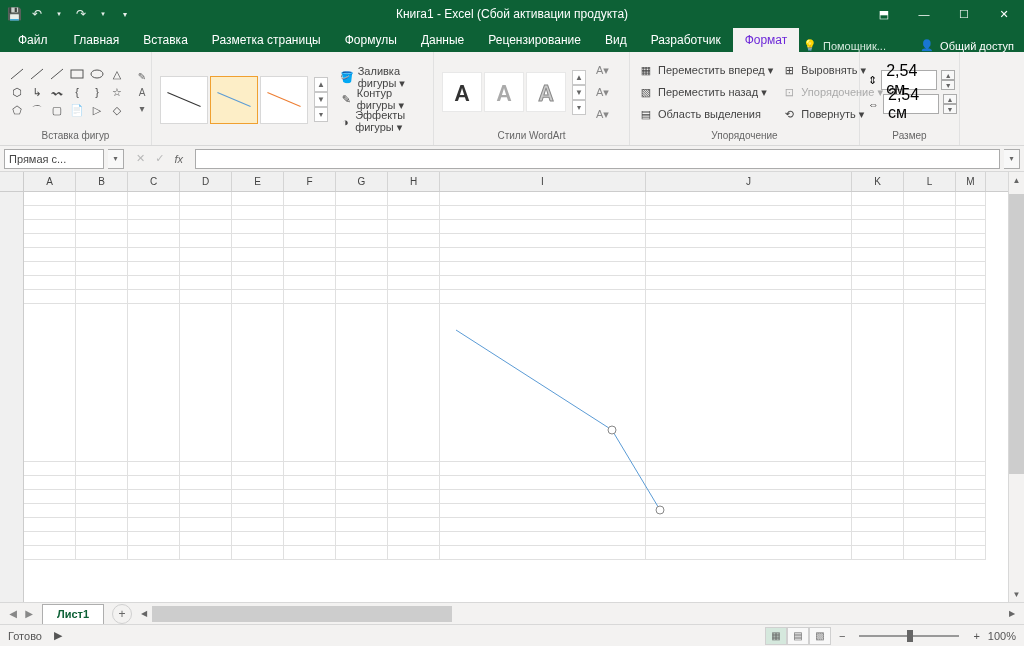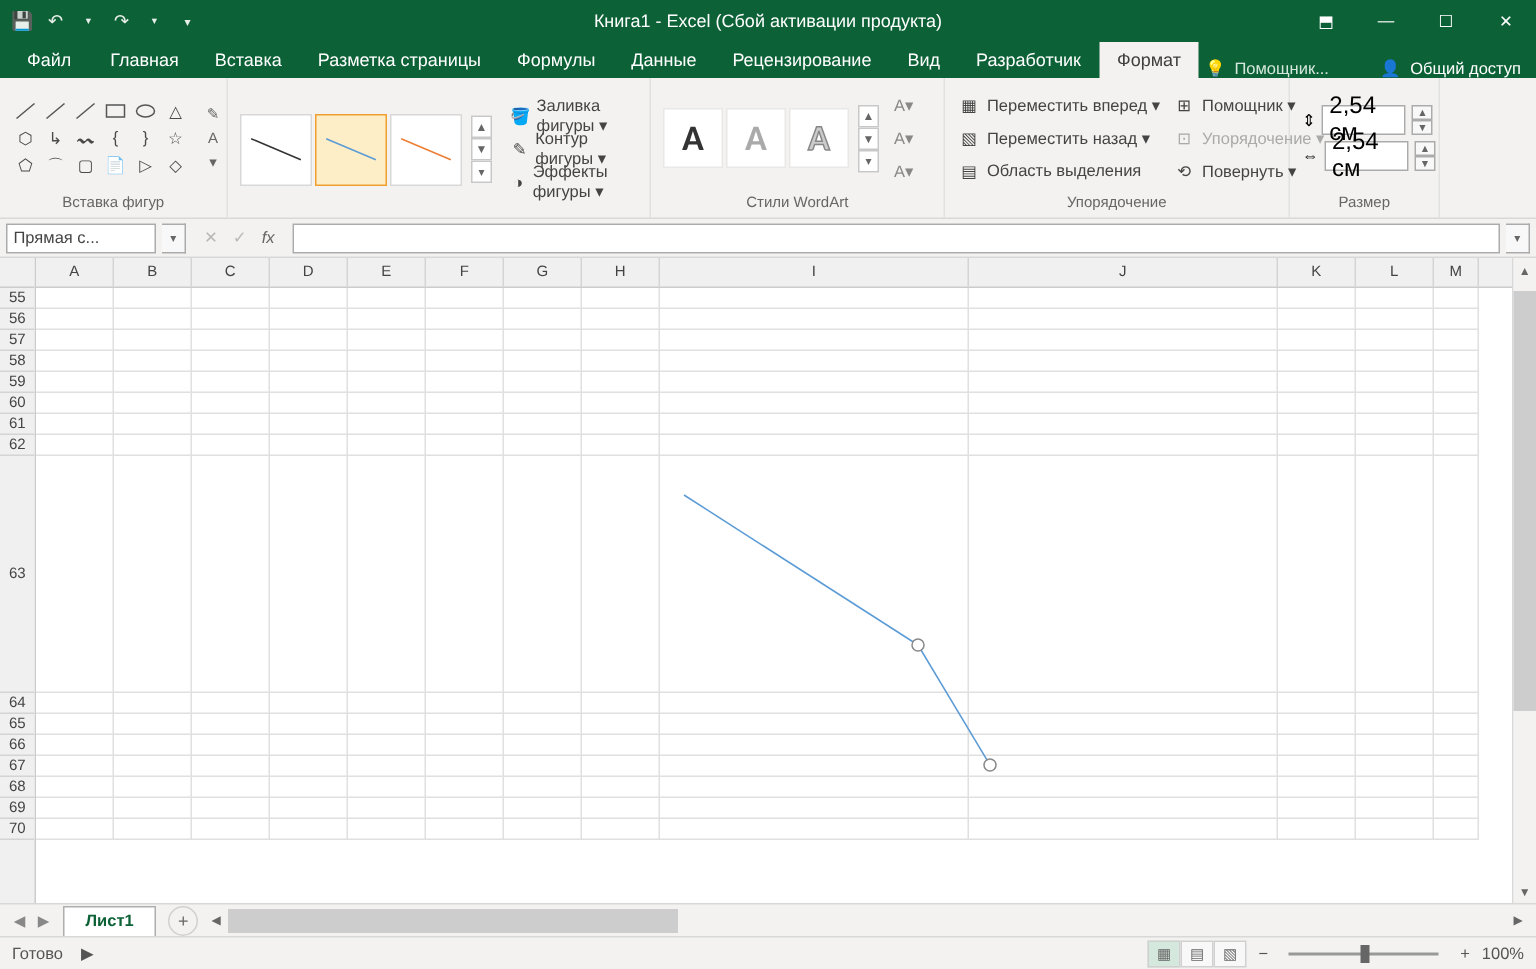--- a/index.html
+++ b/index.html
@@ -6,21 +6,21 @@
 body{width:1024px;height:646px;background:#fff;overflow:hidden;display:flex;flex-direction:column}
 .titlebar{height:28px;background:#0d6136;display:flex;align-items:center;color:#fff;position:relative}
 .qat{display:flex;align-items:center;gap:8px;padding-left:8px}
 .qat-ico{width:14px;height:14px;display:flex;align-items:center;justify-content:center;color:#fff;font-size:12px;opacity:.9}
 .title-center{position:absolute;left:50%;transform:translateX(-50%);font-size:12px;white-space:nowrap}
 .tool-context{position:absolute;right:180px;height:28px;display:flex;align-items:center;padding:0 20px;font-size:11px;color:#d5e8dd;background:rgba(255,255,255,.08)}
 .win-ctrls{position:absolute;right:0;display:flex;align-items:center;gap:0}
 .win-btn{width:40px;height:28px;display:flex;align-items:center;justify-content:center;color:#fff;font-size:11px}
 .ribbon-tabs{height:24px;background:#0d6136;display:flex;align-items:flex-end;color:#fff;padding-left:4px;position:relative}
 .rtab{padding:4px 12px;height:24px;display:flex;align-items:center;font-size:12px;color:#fff}
-.rtab.active{background:#f3f2f1;color:#404040}
+.rtab.active{background:#f3f2f1;color:#6d28d9}
 .rtab.file{padding:4px 14px}
 .tell-me{display:flex;align-items:center;gap:6px;margin-left:4px;color:#d5e8dd}
 .share{position:absolute;right:10px;display:flex;align-items:center;gap:6px;color:#fff}
 .ribbon{height:94px;background:#f3f2f1;border-bottom:1px solid #d8d8d8;display:flex}
 .rgroup{border-right:1px solid #e1e1e1;padding:4px 8px 2px;display:flex;flex-direction:column;justify-content:space-between}
 .rgroup-body{flex:1;display:flex;align-items:center;gap:4px}
 .rgroup-label{text-align:center;font-size:10px;color:#666;padding:2px 0;position:relative}
 .shape-gallery{display:grid;grid-template-columns:repeat(6,18px);grid-template-rows:repeat(3,16px);gap:2px}
 .shape-cell{width:18px;height:16px;display:flex;align-items:center;justify-content:center;color:#4a4a4a;font-size:11px}
 .shape-edit{display:flex;flex-direction:column;gap:2px;margin-left:4px}
@@ -253,21 +253,21 @@
             <span>Переместить назад ▾</span>
           </div>
         <div class="arr-row">
             <span class="arr-ico">▤</span>
             <span>Область выделения</span>
           </div>
       </div>
       <div class="arrange-col" style="margin-left:4px">
         <div class="arr-row">
             <span class="arr-ico">⊞</span>
-            <span>Помощник ▾</span>
+            <span>Выровнять ▾</span>
           </div>
         <div class="arr-row" style="color:#aaa">
             <span class="arr-ico">⊡</span>
             <span>Упорядочение ▾</span>
           </div>
         <div class="arr-row">
             <span class="arr-ico">⟲</span>
             <span>Повернуть ▾</span>
           </div>
       </div>
@@ -308,38 +308,20 @@
     <span>✓</span>
     <span style="font-style:italic;color:#666">fx</span>
   </div>
   <div class="formula-bar"></div>
   <div class="fb-exp">▾</div>
 </div>
 
 <div class="grid-area">
   <div class="row-hdrs">
     <div class="corner"></div>
-    <div id="row-hdrs-list">
-        <div class="row-hdr">55</div>
-        <div class="row-hdr">56</div>
-        <div class="row-hdr">57</div>
-        <div class="row-hdr">58</div>
-        <div class="row-hdr">59</div>
-        <div class="row-hdr">60</div>
-        <div class="row-hdr">61</div>
-        <div class="row-hdr">62</div>
-        <div class="row-hdr big">63</div>
-        <div class="row-hdr">64</div>
-        <div class="row-hdr">65</div>
-        <div class="row-hdr">66</div>
-        <div class="row-hdr">67</div>
-        <div class="row-hdr">68</div>
-        <div class="row-hdr">69</div>
-        <div class="row-hdr">70</div>
-      </div>
   </div>
   <div class="grid-main">
     <div class="col-hdrs" id="col-hdrs-list">
         <div class="col-hdr" style="width: 52px;">A</div>
         <div class="col-hdr" style="width: 52px;">B</div>
         <div class="col-hdr" style="width: 52px;">C</div>
         <div class="col-hdr" style="width: 52px;">D</div>
         <div class="col-hdr" style="width: 52px;">E</div>
         <div class="col-hdr" style="width: 52px;">F</div>
         <div class="col-hdr" style="width: 52px;">G</div>

